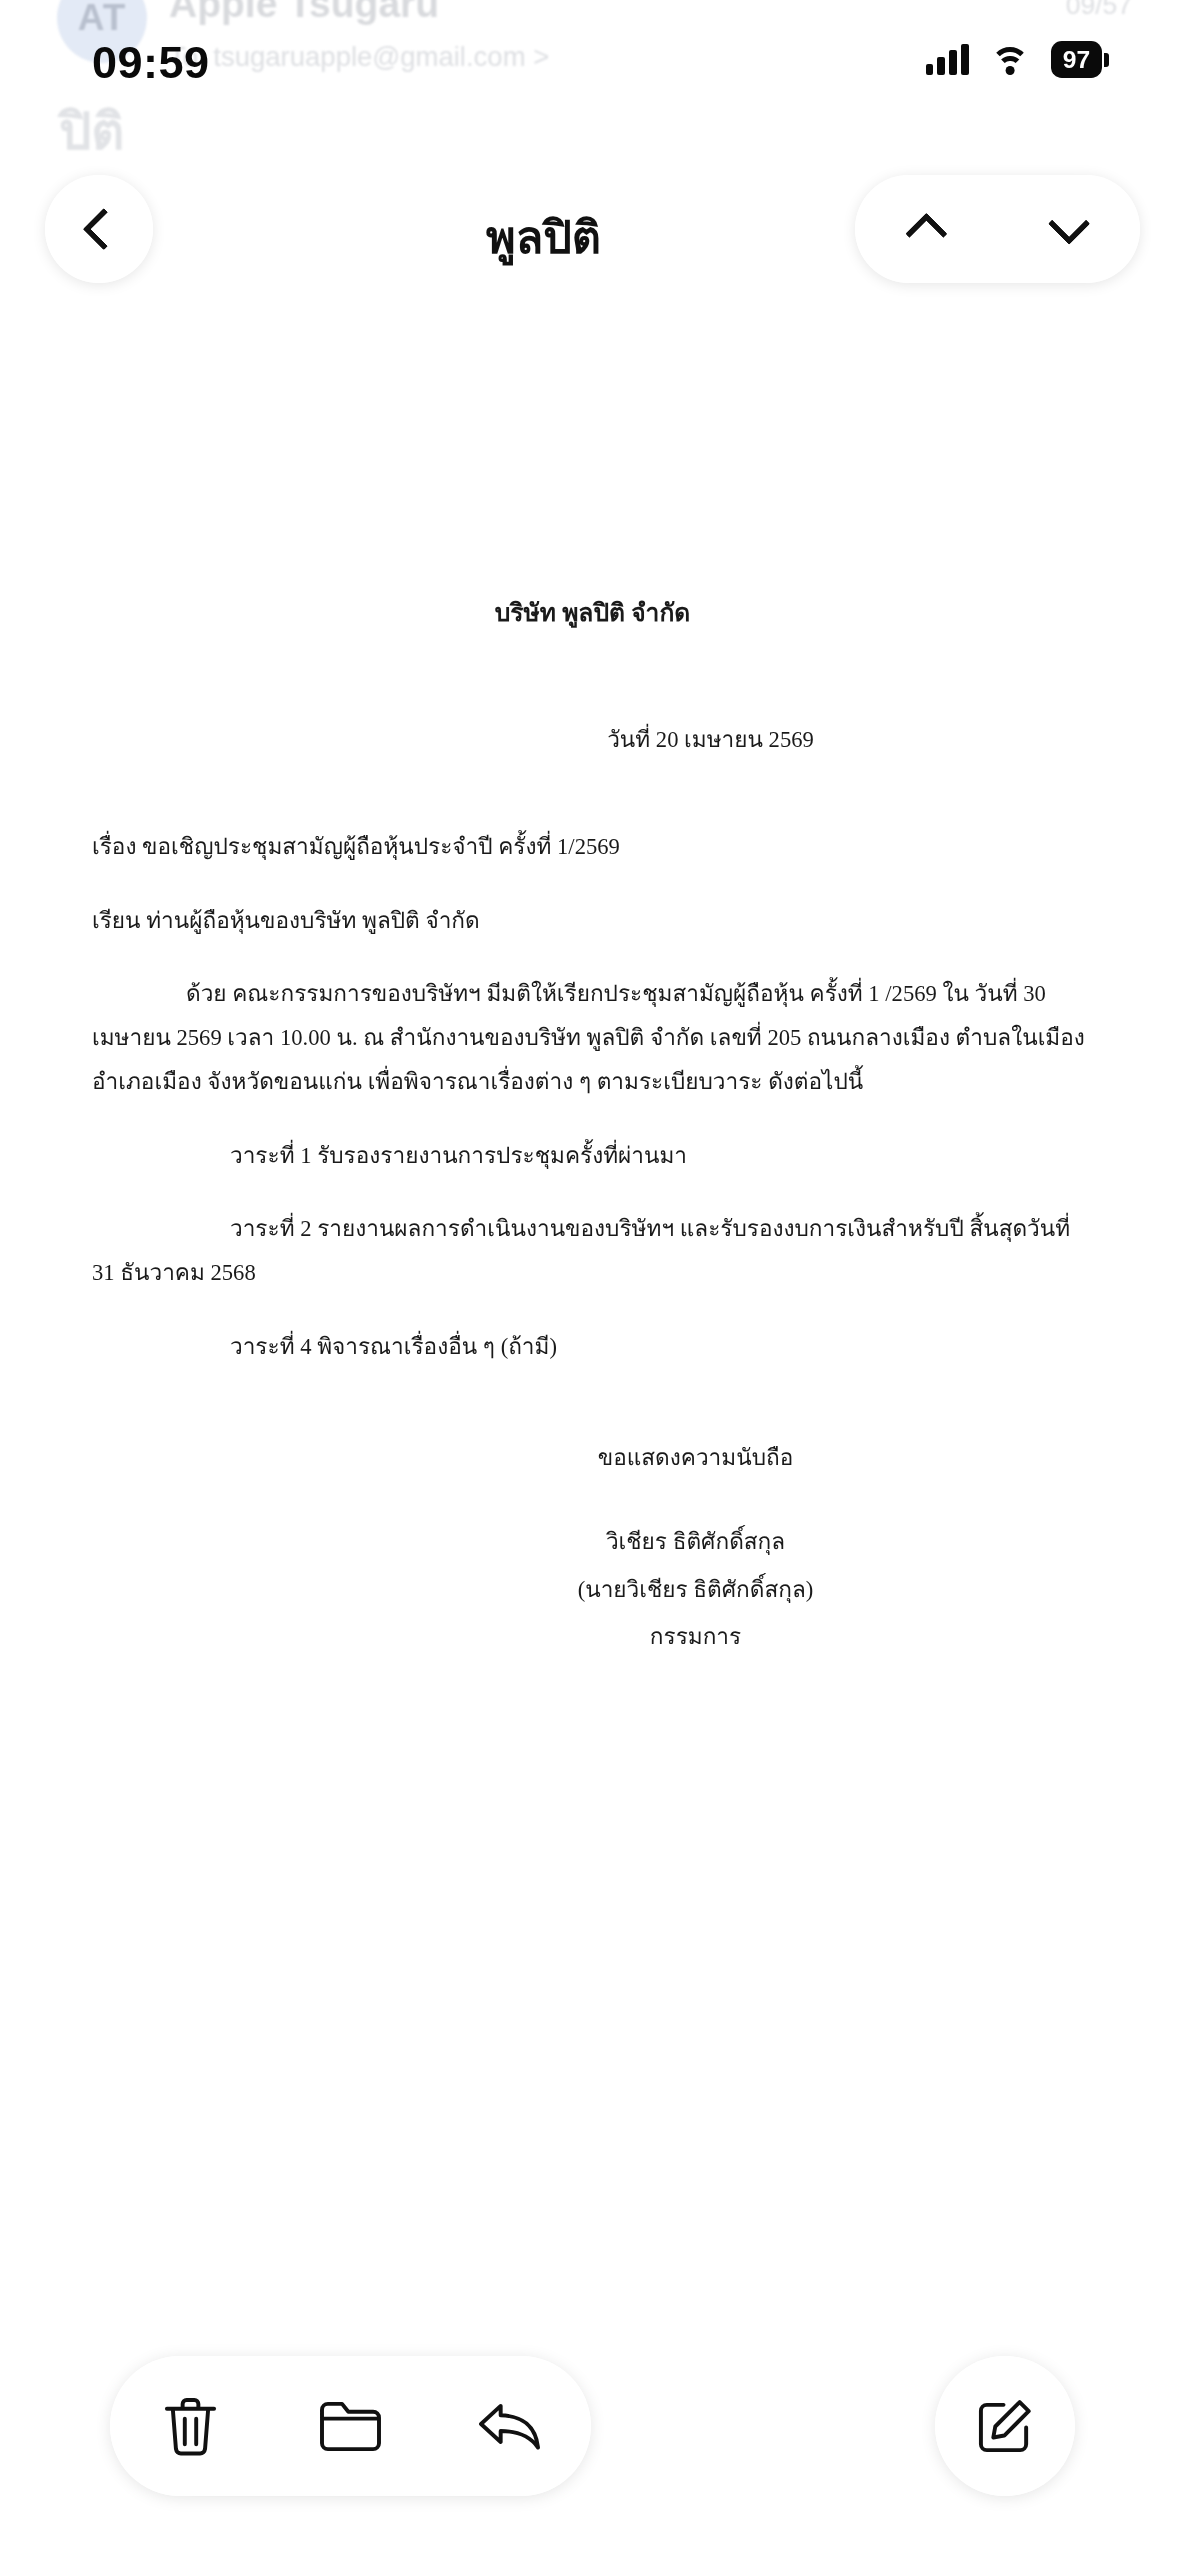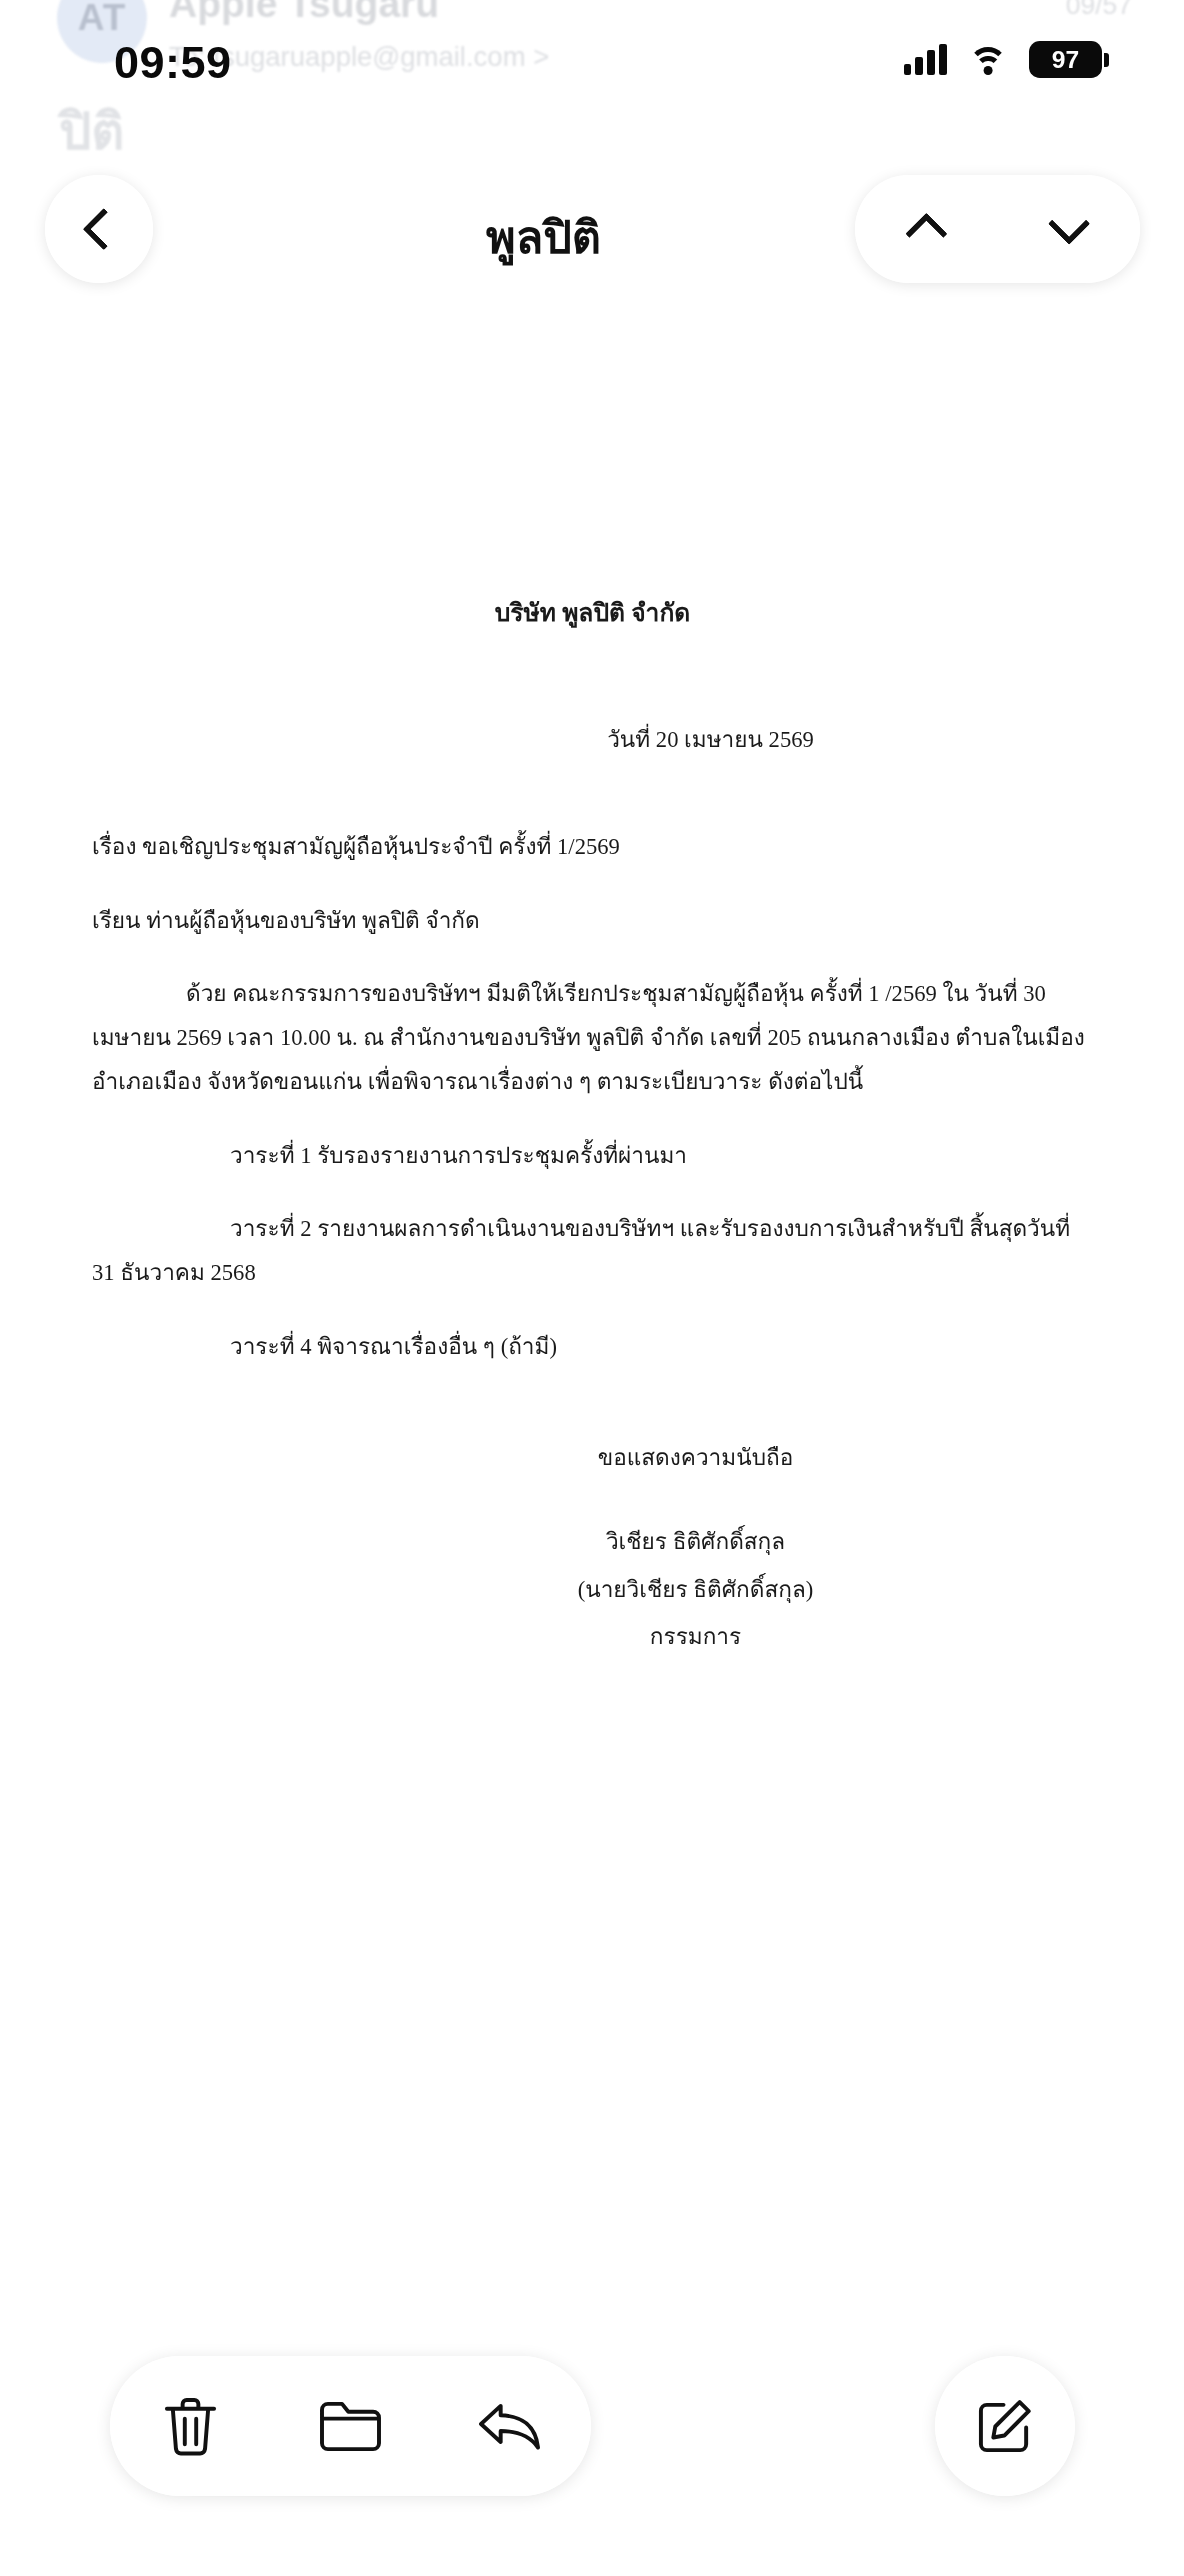--- a/index.html
+++ b/index.html
@@ -66,21 +66,21 @@
   }
 
   
   .statusbar {
     position: absolute;
     top: 0; left: 0; width: 1185px; height: 138px;
     z-index: 30;
   }
   .status-time {
     position: absolute;
-    left: 114px; top: 37px;
+    left: 92px; top: 37px;
     font-size: 45px;
     font-weight: 600;
     color: #0a0a0a;
     letter-spacing: 0.5px;
   }
   .status-right {
     position: absolute;
     right: 83px; top: 41px;
     display: flex; align-items: center; gap: 21.6px;
   }
@@ -104,21 +104,21 @@
     left: 50%; transform: translateX(-50%);
   }
   .wifi span.w1 { width: 39px; height: 39px; top: 2px; }
   .wifi span.w2 { width: 24.6px; height: 24.6px; top: 10.8px; }
   .wifi-dot {
     position: absolute; width: 8.8px; height: 8.8px; border-radius: 50%;
     background: #0a0a0a; left: 50%; transform: translateX(-50%); top: 21.6px;
   }
 
   .battery {
-    width: 73px; height: 37px;
+    width: 51px; height: 37px;
     background: #0a0a0a;
     border-radius: 10.8px;
     color: #ffffff;
     font-size: 24.6px;
     font-weight: 700;
     display: flex; align-items: center; justify-content: center;
     position: relative;
   }
   .battery:after {
     content: "";

